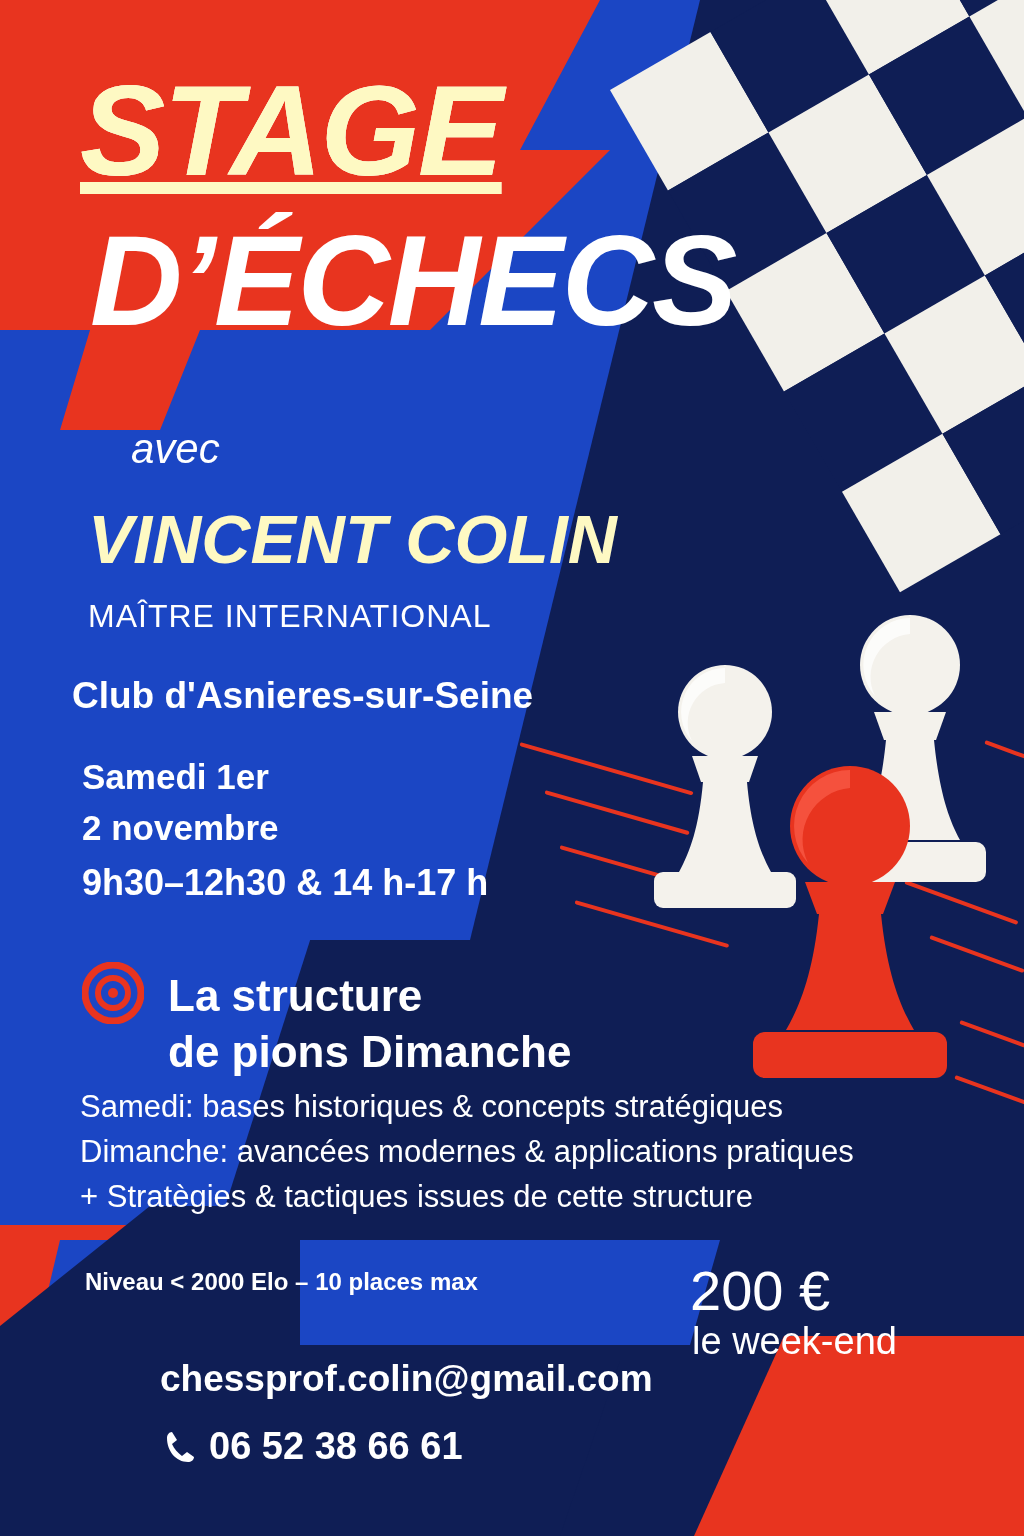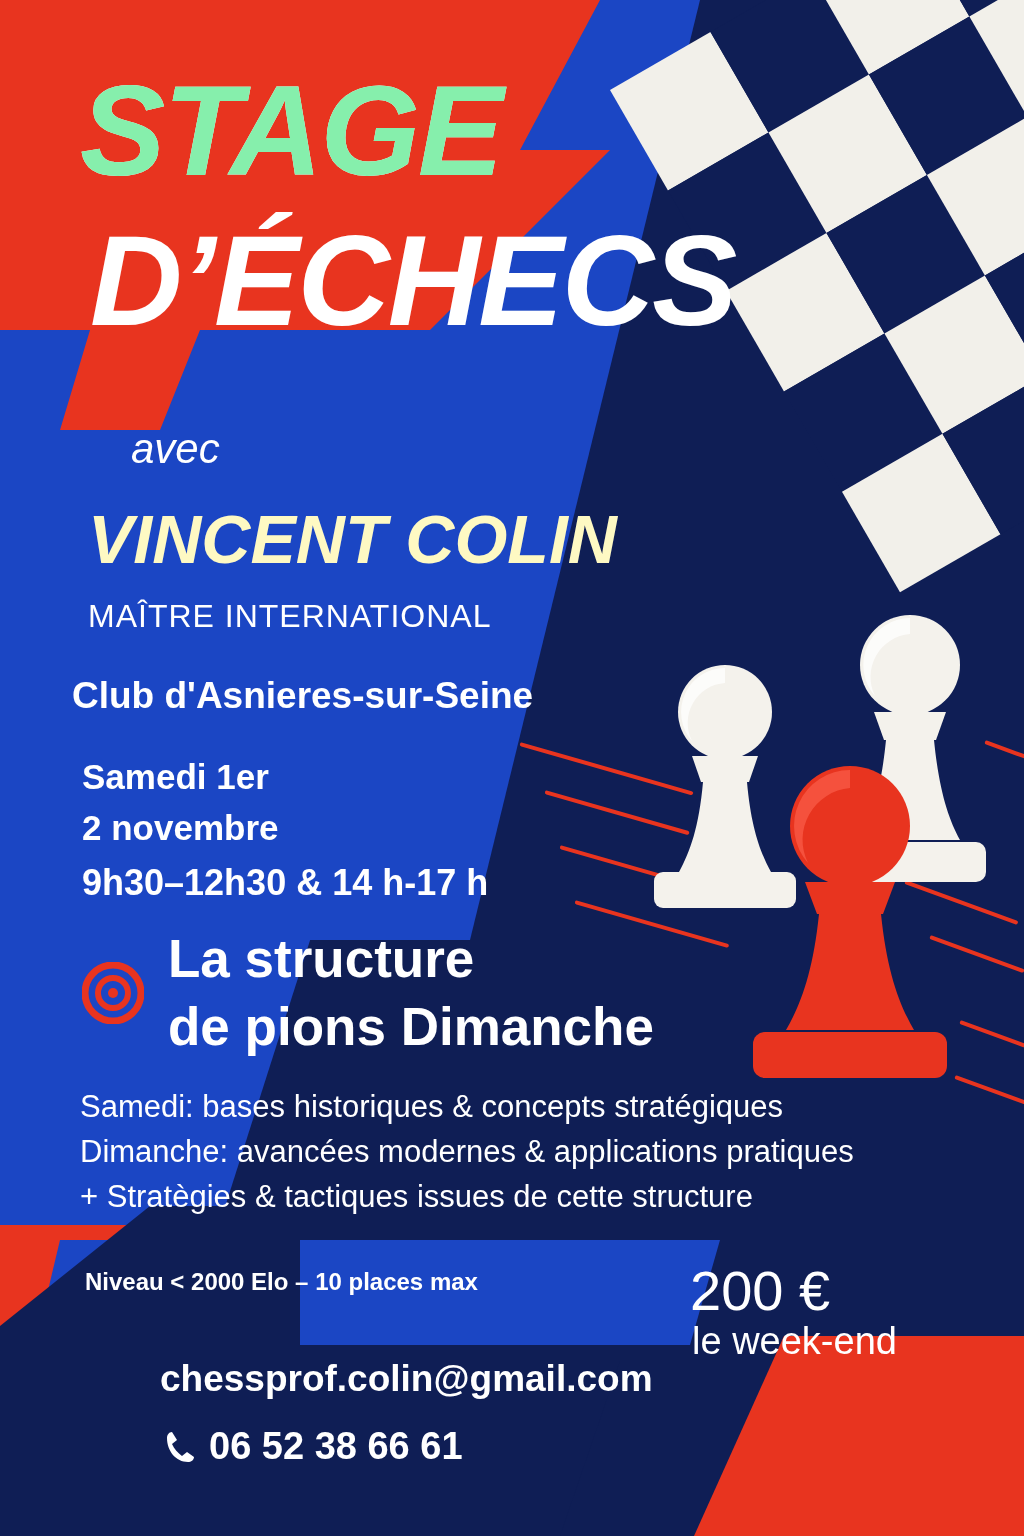--- a/index.html
+++ b/index.html
@@ -109,22 +109,23 @@
 
   
   .title-stage {
     position: absolute;
     left: 80px; top: 70px;
     font-size: 128px;
     font-weight: bold;
     font-style: italic;
     letter-spacing: -2px;
     line-height: 0.95;
-    color: #86efac;
+    color: #fef9c3;
     text-shadow: 0 0 0 #fff;
+    text-decoration: underline;
   }
   .title-echecs {
     position: absolute;
     left: 90px; top: 220px;
     font-size: 128px;
     font-weight: bold;
     font-style: italic;
     letter-spacing: -2px;
     line-height: 0.95;
     color: #ffffff;
@@ -179,22 +180,22 @@
   }
 
   
   .target-icon {
     position: absolute;
     left: 82px; top: 962px;
     width: 62px; height: 62px;
   }
   .topic {
     position: absolute;
-    left: 168px; top: 925px;
-    font-size: 53px;
+    left: 168px; top: 968px;
+    font-size: 44px;
     font-weight: bold;
     line-height: 1.28;
     color: #ffffff;
   }
   .bullets {
     position: absolute;
     left: 80px; top: 1085px;
     font-size: 31px;
     font-weight: normal;
     line-height: 1.45;

